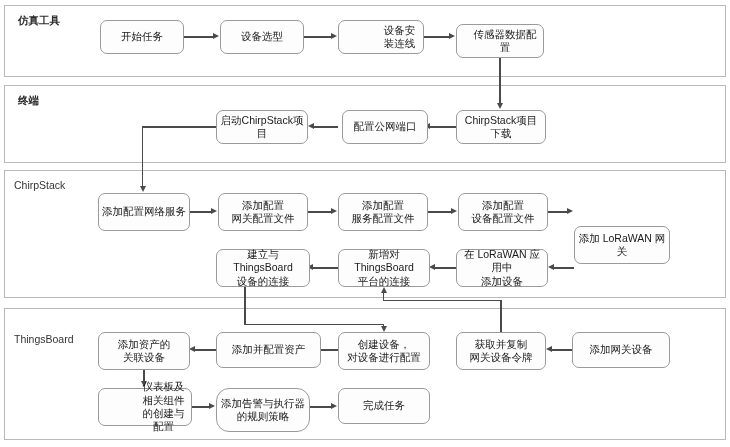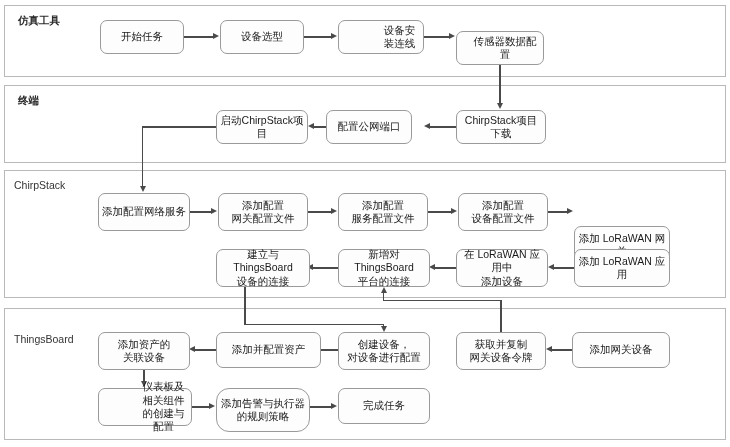--- a/index.html
+++ b/index.html
@@ -108,29 +108,29 @@
     </div>
 
   <div class="node" style="left:220px;top:20px;width:84px;height:34px;">
     <span>设备选型</span>
     </div>
 
   <div class="node" style="left:338px;top:20px;width:86px;height:34px;padding-left:40px;">
     <span>设备安装连线</span>
     </div>
 
-  <div class="node" style="left:456px;top:31px;width:88px;height:34px;padding-left:13px;">
+  <div class="node" style="left:456px;top:24px;width:88px;height:34px;padding-left:13px;">
     <span>传感器数据配置</span>
     </div>
 
   <div class="node" style="left:456px;top:110px;width:90px;height:34px;">
     <span>ChirpStack项目下载</span>
     </div>
 
-  <div class="node" style="left:326px;top:110px;width:86px;height:34px;">
+  <div class="node" style="left:342px;top:110px;width:86px;height:34px;">
     <span>配置公网端口</span>
     </div>
 
   <div class="node" style="left:216px;top:110px;width:92px;height:34px;">
     <span>启动ChirpStack项目</span>
     </div>
 
   <div class="node" style="left:98px;top:193px;width:92px;height:38px;">
     <span>添加配置网络服务</span>
     </div>
@@ -147,23 +147,20 @@
 
   <div class="node" style="left:458px;top:193px;width:90px;height:38px;">
     <span>添加配置
 设备配置文件</span>
     </div>
 
   <div class="node" style="left:574px;top:193px;width:96px;height:38px;margin-top:33px;">
     <span>添加 LoRaWAN 网关</span>
     </div>
 
-  <div class="node" style="left:574px;top:249px;width:96px;height:38px;">
-    <span>添加 LoRaWAN 应用</span>
-    </div>
 
   <div class="node" style="left:456px;top:249px;width:92px;height:38px;">
     <span>在 LoRaWAN 应用中
 添加设备</span>
     </div>
 
   <div class="node" style="left:338px;top:249px;width:92px;height:38px;">
     <span>新增对ThingsBoard
 平台的连接</span>
     </div>

